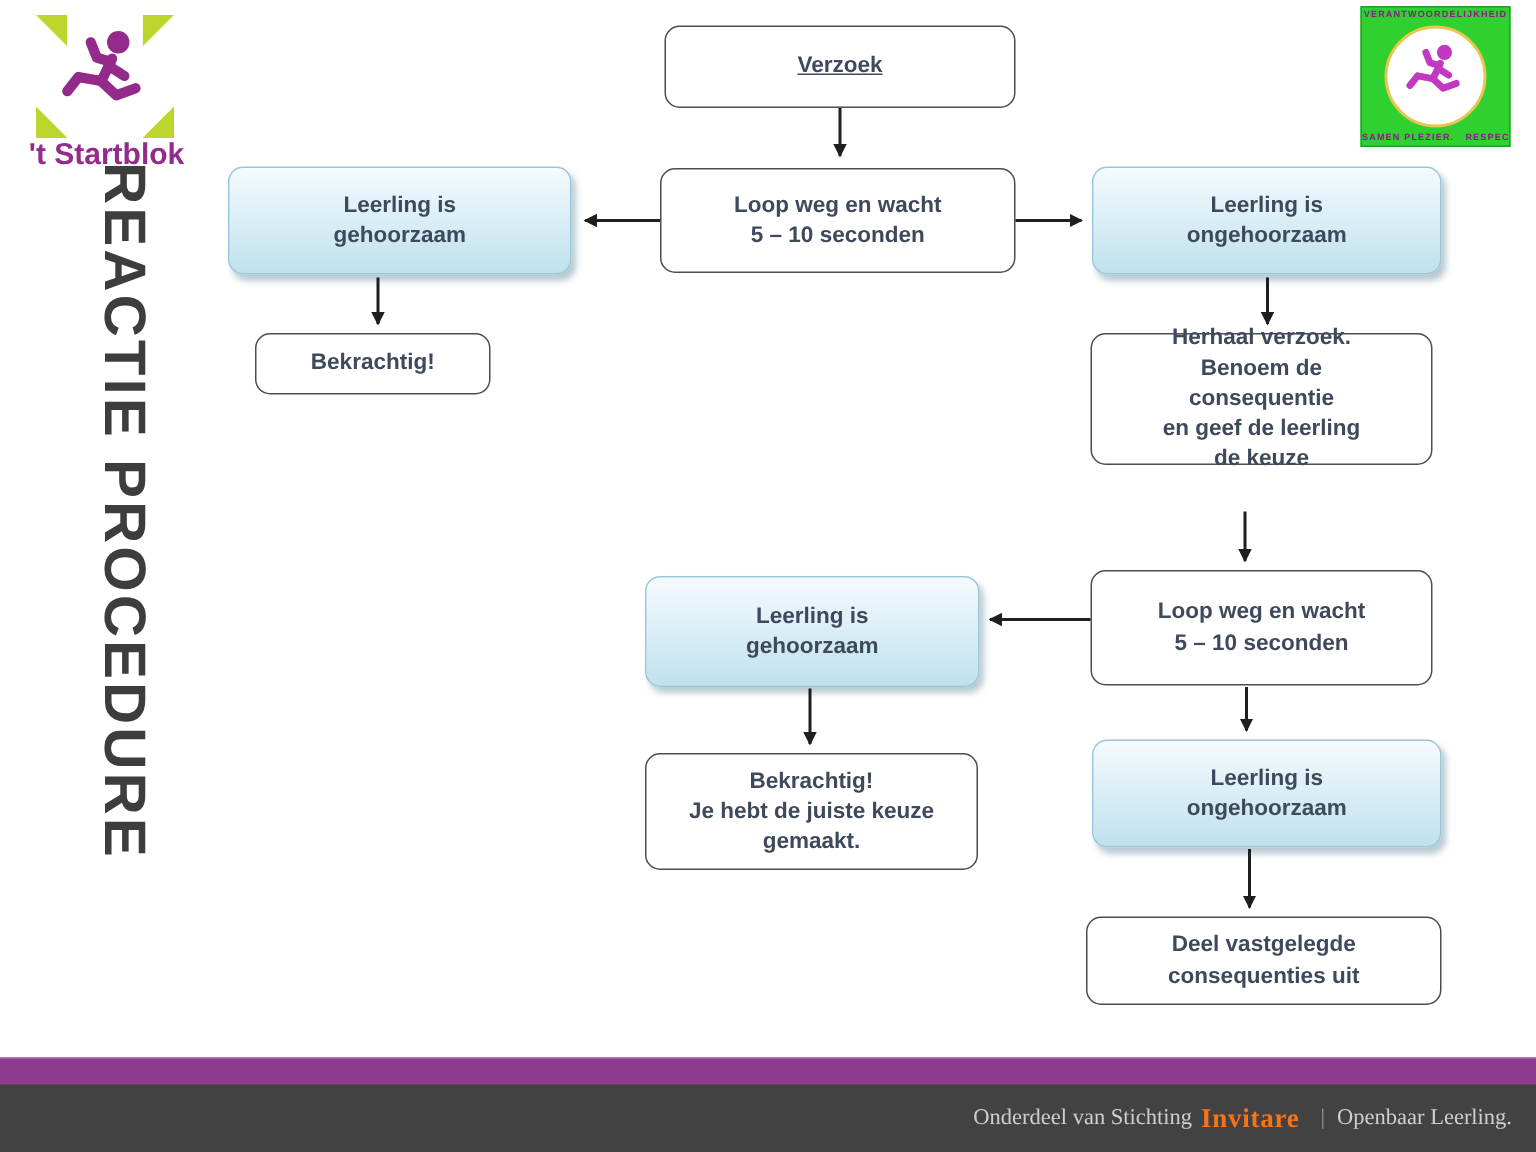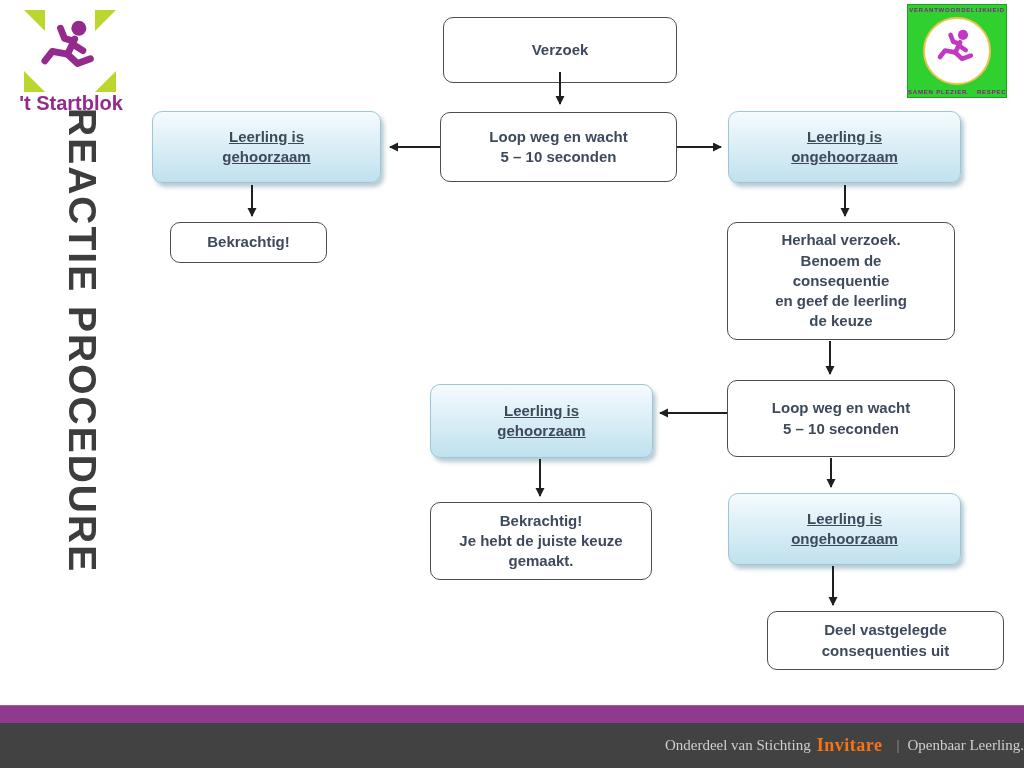--- a/index.html
+++ b/index.html
@@ -35,31 +35,31 @@
              border:2px solid #eac54f;display:flex;align-items:center;justify-content:center;}
   .runner-right{width:46px;height:46px;}
 
   
   .node{position:absolute;box-sizing:border-box;display:flex;align-items:center;justify-content:center;
         text-align:center;white-space:pre-line;background:#ffffff;
         border:1.6px solid #4d4d4d;border-radius:10px;
         font-weight:bold;font-size:15px;line-height:1.35;color:#3e4a5c;}
   .node.blue{border:1px solid #9cc6d8;
         background:linear-gradient(180deg,#f5fbfd 0%,#ddeff7 45%,#bfe1ee 100%);
-        box-shadow:3px 4px 4px rgba(125,158,175,0.55);text-decoration:underline;}
+        box-shadow:3px 4px 4px rgba(125,158,175,0.55);}
 
   
   .arrows{position:absolute;left:0;top:0;width:1024px;height:768px;pointer-events:none;}
 
   
   .footer-purple{position:absolute;left:0;top:705px;width:1024px;height:18px;background:#8e3a8e;
                  border-top:1px solid #a85aa5;}
   .footer-gray{position:absolute;left:0;top:723px;width:1024px;height:45px;background:#424242;
                display:flex;align-items:center;justify-content:flex-end;
-               box-sizing:border-box;
+               padding-right:16px;box-sizing:border-box;
                font-family:"Liberation Serif",serif;color:#cfcfcf;font-size:15px;}
   .footer-gray .brand{font-weight:bold;font-size:18px;color:#f97316;margin:0 6px 0 6px;letter-spacing:0.5px;}
   .footer-gray .divider{margin:0 8px;color:#9a9a9a;}
 </style>
 </head>
 <body>
 
 <div class="slide">
 
   <div class="logo-left">
@@ -94,43 +94,43 @@
           <path d="M55,34 L42,30 L36,15"></path>
           <path d="M55,39 L69,48"></path>
           <path d="M46,53 L24,49 L13,63"></path>
           <path d="M46,53 L61,67 L80,60"></path>
         </g>
       </svg>
     </div>
     <div class="lr-text">SAMEN PLEZIER.   RESPECT</div>
   </div>
 
-  <div class="node" style="left:443px;top:17px;width:234px;height:66px;">Verzoek</div>
+  <div class="node" style="left:443px;top:17px;width:234px;height:55px;text-decoration:underline;">Verzoek</div>
   <div class="node" style="left:440px;top:112px;width:237px;height:70px;">Loop weg en wacht
 5 – 10 seconden</div>
   <div class="node blue" style="left:152px;top:111px;width:229px;height:72px;">Leerling is
 gehoorzaam</div>
   <div class="node blue" style="left:728px;top:111px;width:233px;height:72px;">Leerling is
 ongehoorzaam</div>
   <div class="node" style="left:170px;top:222px;width:157px;height:41px;">Bekrachtig!</div>
-  <div class="node" style="left:727px;top:222px;width:228px;height:118px;">Herhaal verzoek.
+  <div class="node" style="left:727px;top:222px;width:228px;height:88px;">Herhaal verzoek.
 Benoem de
 consequentie
 en geef de leerling
 de keuze</div>
   <div class="node" style="left:727px;top:380px;width:228px;height:77px;">Loop weg en wacht
 5 – 10 seconden</div>
   <div class="node blue" style="left:430px;top:384px;width:223px;height:74px;">Leerling is
 gehoorzaam</div>
   <div class="node" style="left:430px;top:502px;width:222px;height:78px;">Bekrachtig!
 Je hebt de juiste keuze
 gemaakt.</div>
   <div class="node blue" style="left:728px;top:493px;width:233px;height:72px;">Leerling is
 ongehoorzaam</div>
-  <div class="node" style="left:724px;top:611px;width:237px;height:59px;margin-left:43px;">Deel vastgelegde
+  <div class="node" style="left:724px;top:611px;width:237px;height:59px;">Deel vastgelegde
 consequenties uit</div>
 
   <svg class="arrows" viewBox="0 0 1024 768">
     <defs>
       <marker id="ah" markerWidth="10" markerHeight="10" refX="8" refY="4.5" orient="auto" markerUnits="userSpaceOnUse">
         <path d="M0,0 L9,4.5 L0,9 Z" fill="#1f1f1f"></path>
       </marker>
     </defs>
     <g stroke="#1f1f1f" stroke-width="2" fill="none">
       <path d="M560,72 L560,104" marker-end="url(#ah)"></path>

